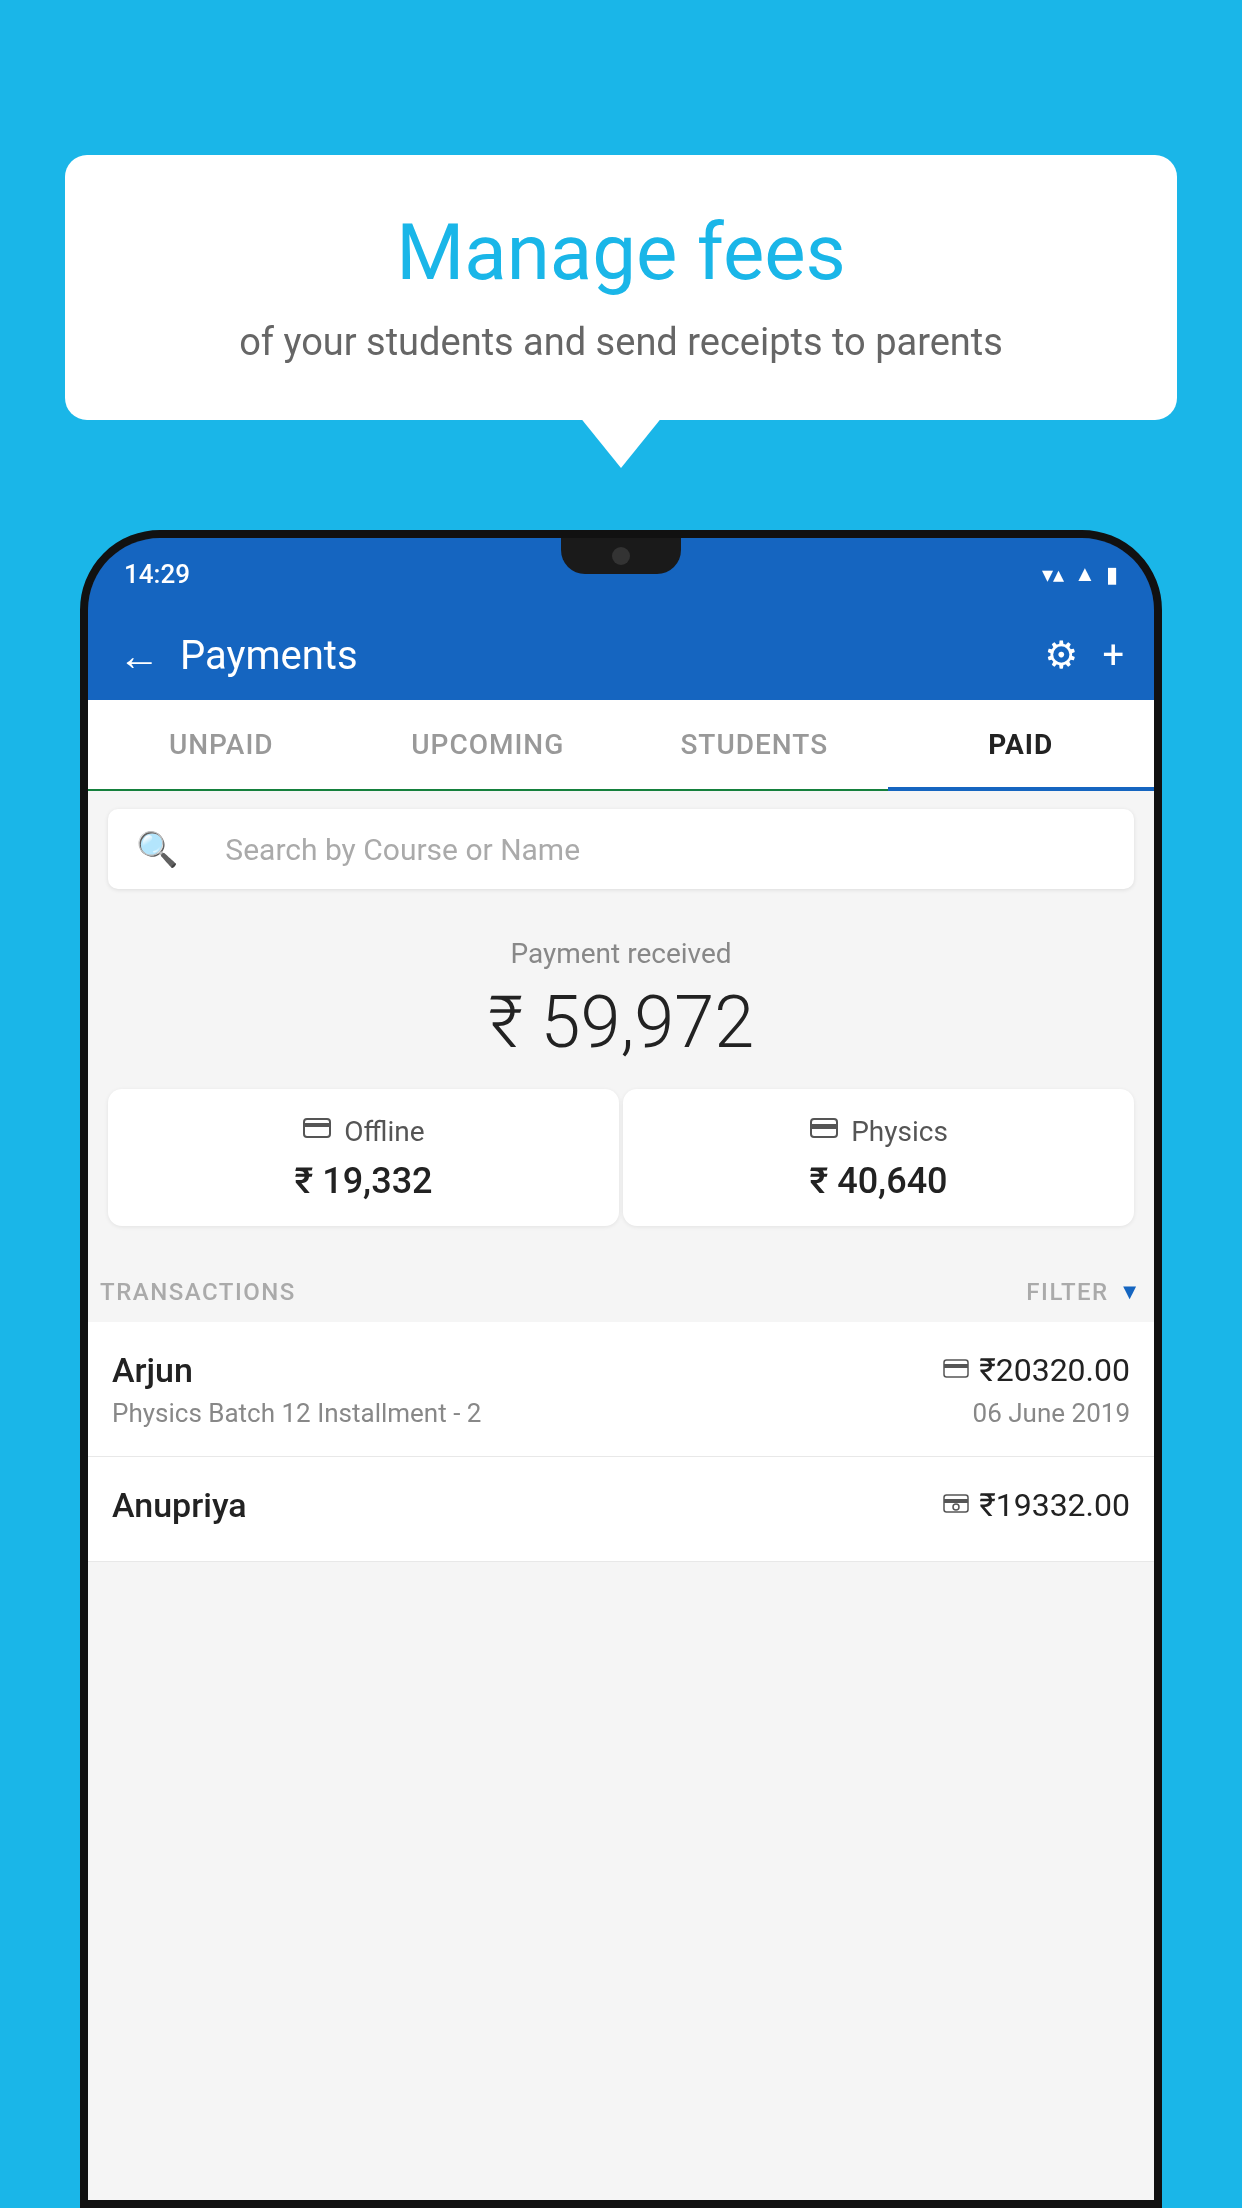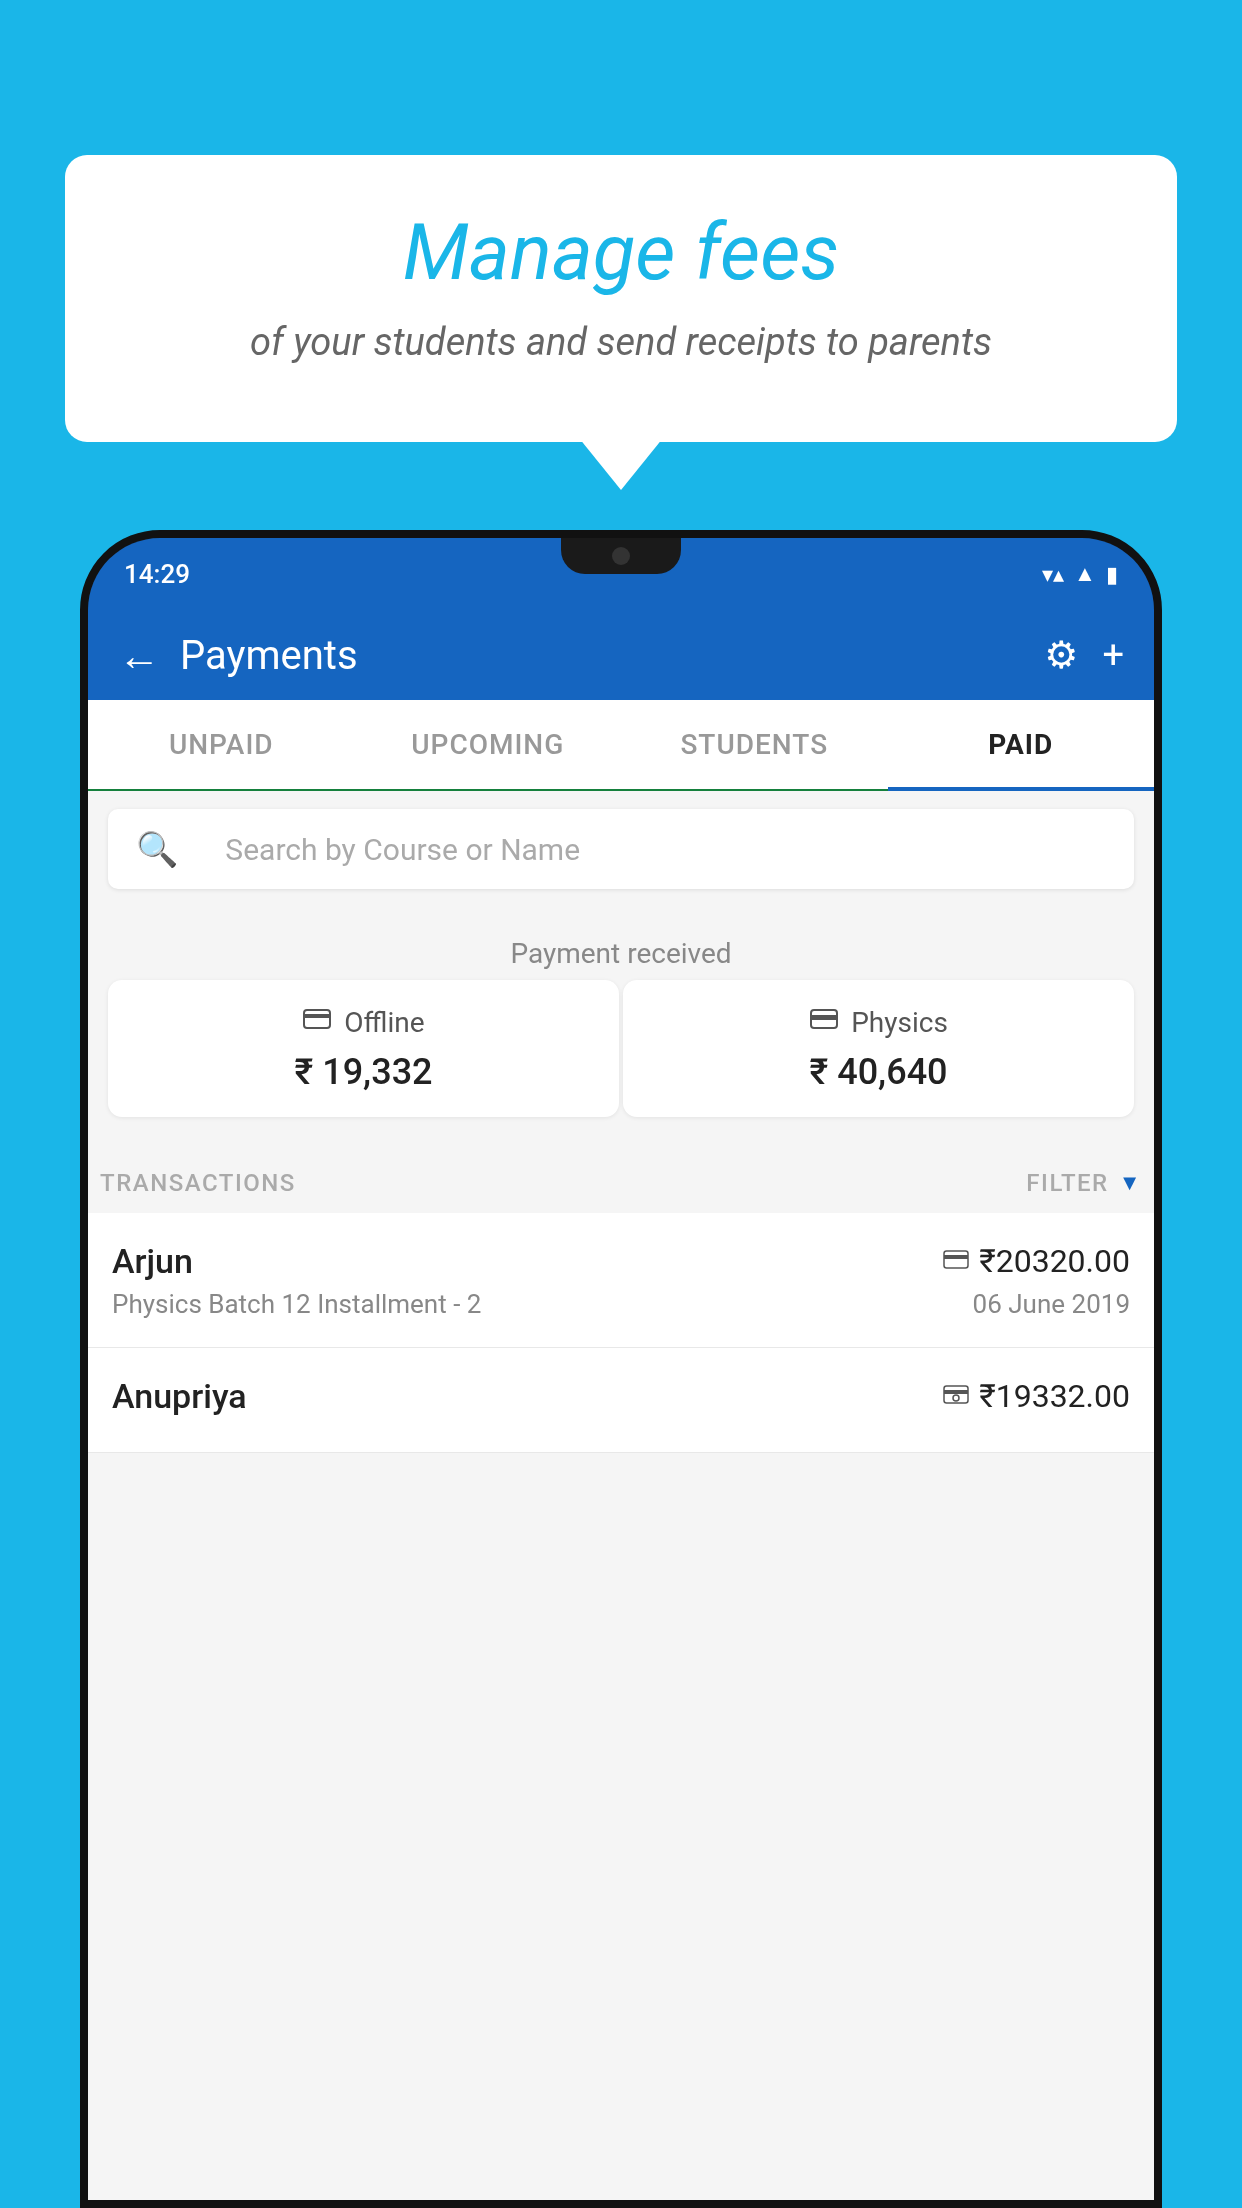--- a/index.html
+++ b/index.html
@@ -18,24 +18,23 @@
     .speech-bubble-container {
       position: absolute;
       top: 155px;
       left: 65px;
       right: 65px;
     }
 
     .speech-bubble {
       background: white;
       border-radius: 22px;
-      padding: 55px 60px 73px;
+      padding: 55px 60px 51px;
       text-align: center;
       position: relative;
-      font-style: italic;
     }
 
     .speech-bubble::after {
       content: '';
       position: absolute;
       bottom: -48px;
       left: 50%;
       transform: translateX(-50%);
       width: 0;
       height: 0;
@@ -415,20 +414,21 @@
       </div>
     </div>
 
     <div class="search-bar">
       <span class="search-icon">🔍</span>
       <span class="search-placeholder">Search by Course or Name</span>
     </div>
 
     <div class="payment-summary">
       <div class="payment-received-label">Payment received</div>
+      <div class="payment-amount">₹ 59,972</div>
       <div class="payment-cards">
         <div class="payment-card">
           <div class="card-header">
             <span class="card-icon">
               
               <svg width="30" height="30" viewBox="0 0 30 30" fill="none">
                 <rect x="2" y="6" width="26" height="18" rx="3" stroke="#555" stroke-width="2" fill="none"></rect>
                 <rect x="2" y="10" width="26" height="4" fill="#555"></rect>
               </svg>
             </span>

